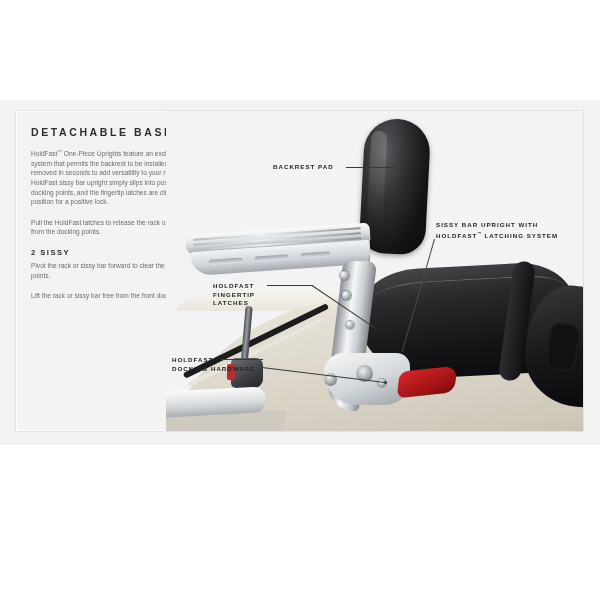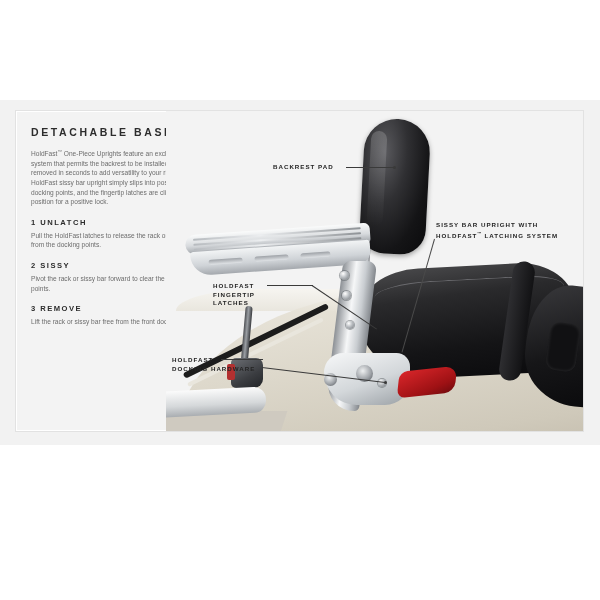--- a/index.html
+++ b/index.html
@@ -238,37 +238,31 @@
 
   <div class="panel">
 
     <div class="textcol">
 
       <h1 class="heading">DETACHABLE BASICS</h1>
 
       <p class="intro"><span>HoldFast</span><sup>™</sup><span> One-Piece Uprights feature an exclusive latch system that permits the backrest to be installed or removed in seconds to add versatility to your ride. The HoldFast sissy bar upright simply slips into position on the docking points, and the fingertip latches are clicked into position for a positive lock.</span></p>
 
       <div class="step">
-        <p class="step-title">
-          <span class="num">1</span><span>UNLATCH</span>
-        </p>
         <p class="step-body">Pull the HoldFast latches to release the rack or sissy bar from the docking points.</p>
       </div>
 
       <div class="step">
         <p class="step-title">
           <span class="num">2</span><span>SISSY</span>
         </p>
         <p class="step-body">Pivot the rack or sissy bar forward to clear the rear docking points.</p>
       </div>
 
       <div class="step">
-        <p class="step-title">
-          <span class="num">3</span><span>REMOVE</span>
-        </p>
         <p class="step-body">Lift the rack or sissy bar free from the front docking points.</p>
       </div>
     </div>
 
     <div class="photo">
       <div class="photo-bg"></div>
 
       <div class="fender"></div>
       <div class="fender-edge"></div>
       <div class="tire"></div>

